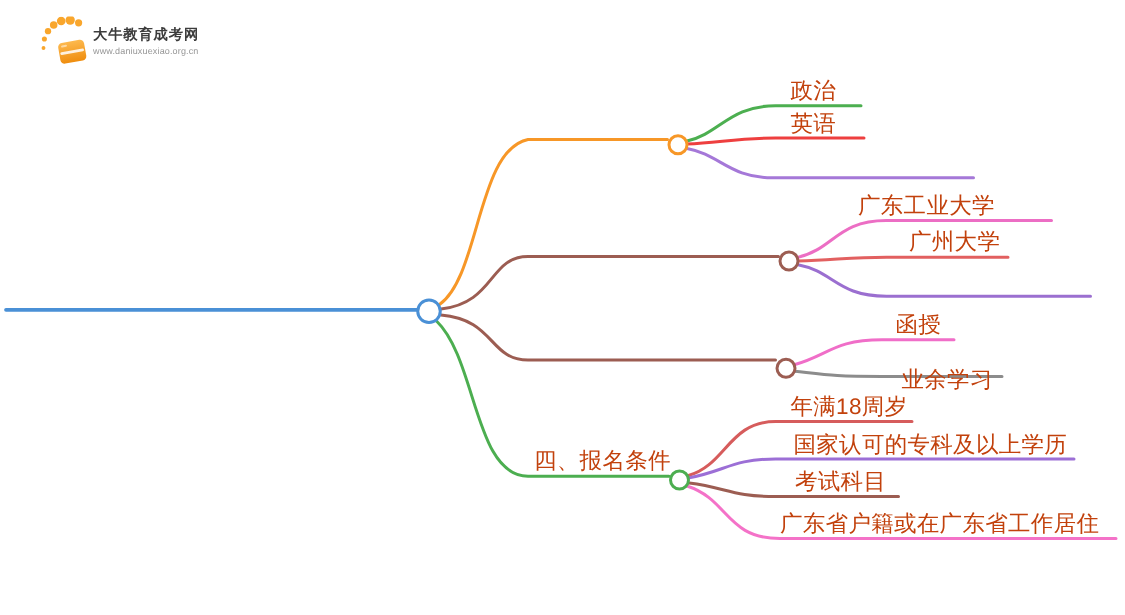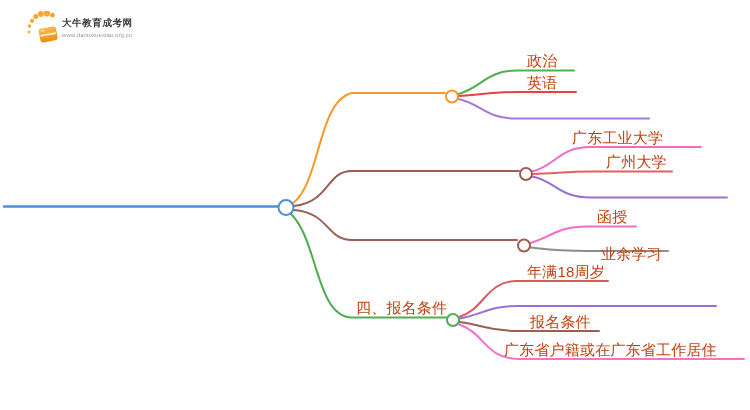--- a/index.html
+++ b/index.html
@@ -89,16 +89,17 @@
   <div class="label" style="left:527px;top:74px;">英语</div>
 
   <div class="label" style="left:572px;top:129px;">广东工业大学</div>
   <div class="label" style="left:582px;top:153px;margin-left:24px;">广州大学</div>
 
   <div class="label" style="left:597px;top:208px;">函授</div>
   <div class="label" style="left:601px;top:245px;">业余学习</div>
 
   <div class="label" style="left:356px;top:299px;">四、报名条件</div>
   <div class="label" style="left:527px;top:263px;">年满18周岁</div>
-  <div class="label" style="left:530px;top:313px;">报名条件</div>
-  <div class="label" style="left:504px;top:341px;">广东省户籍或在广东省工作居住</div>
+  <div class="label" style="left:529px;top:288px;">国家认可的专科及以上学历</div>
+  <div class="label" style="left:530px;top:313px;">考试科目</div>
+  <div class="label" style="left:520px;top:341px;">广东省户籍或在广东省工作居住</div>
 
 </div>
 
 </body></html>

